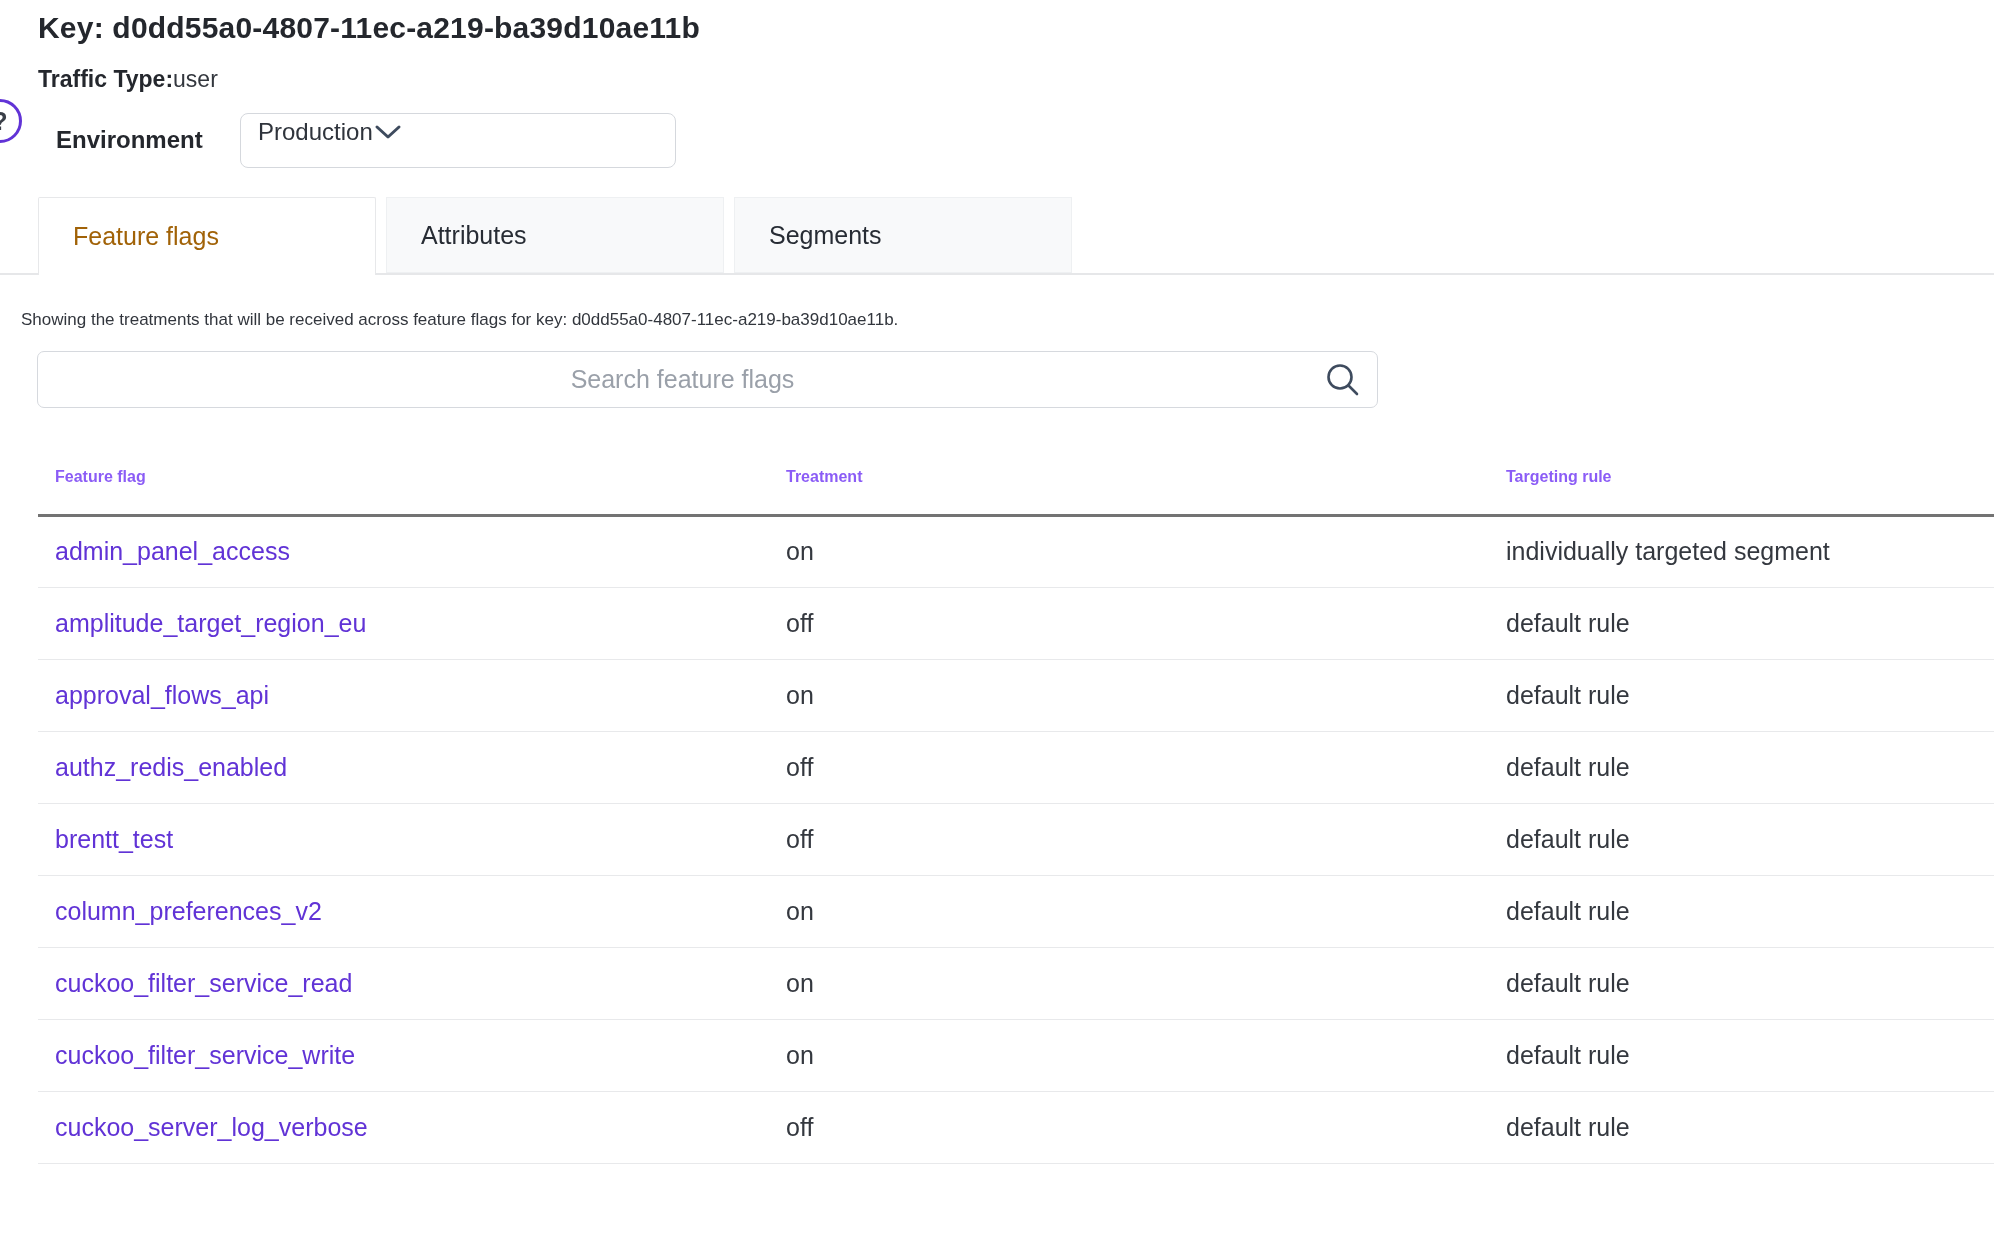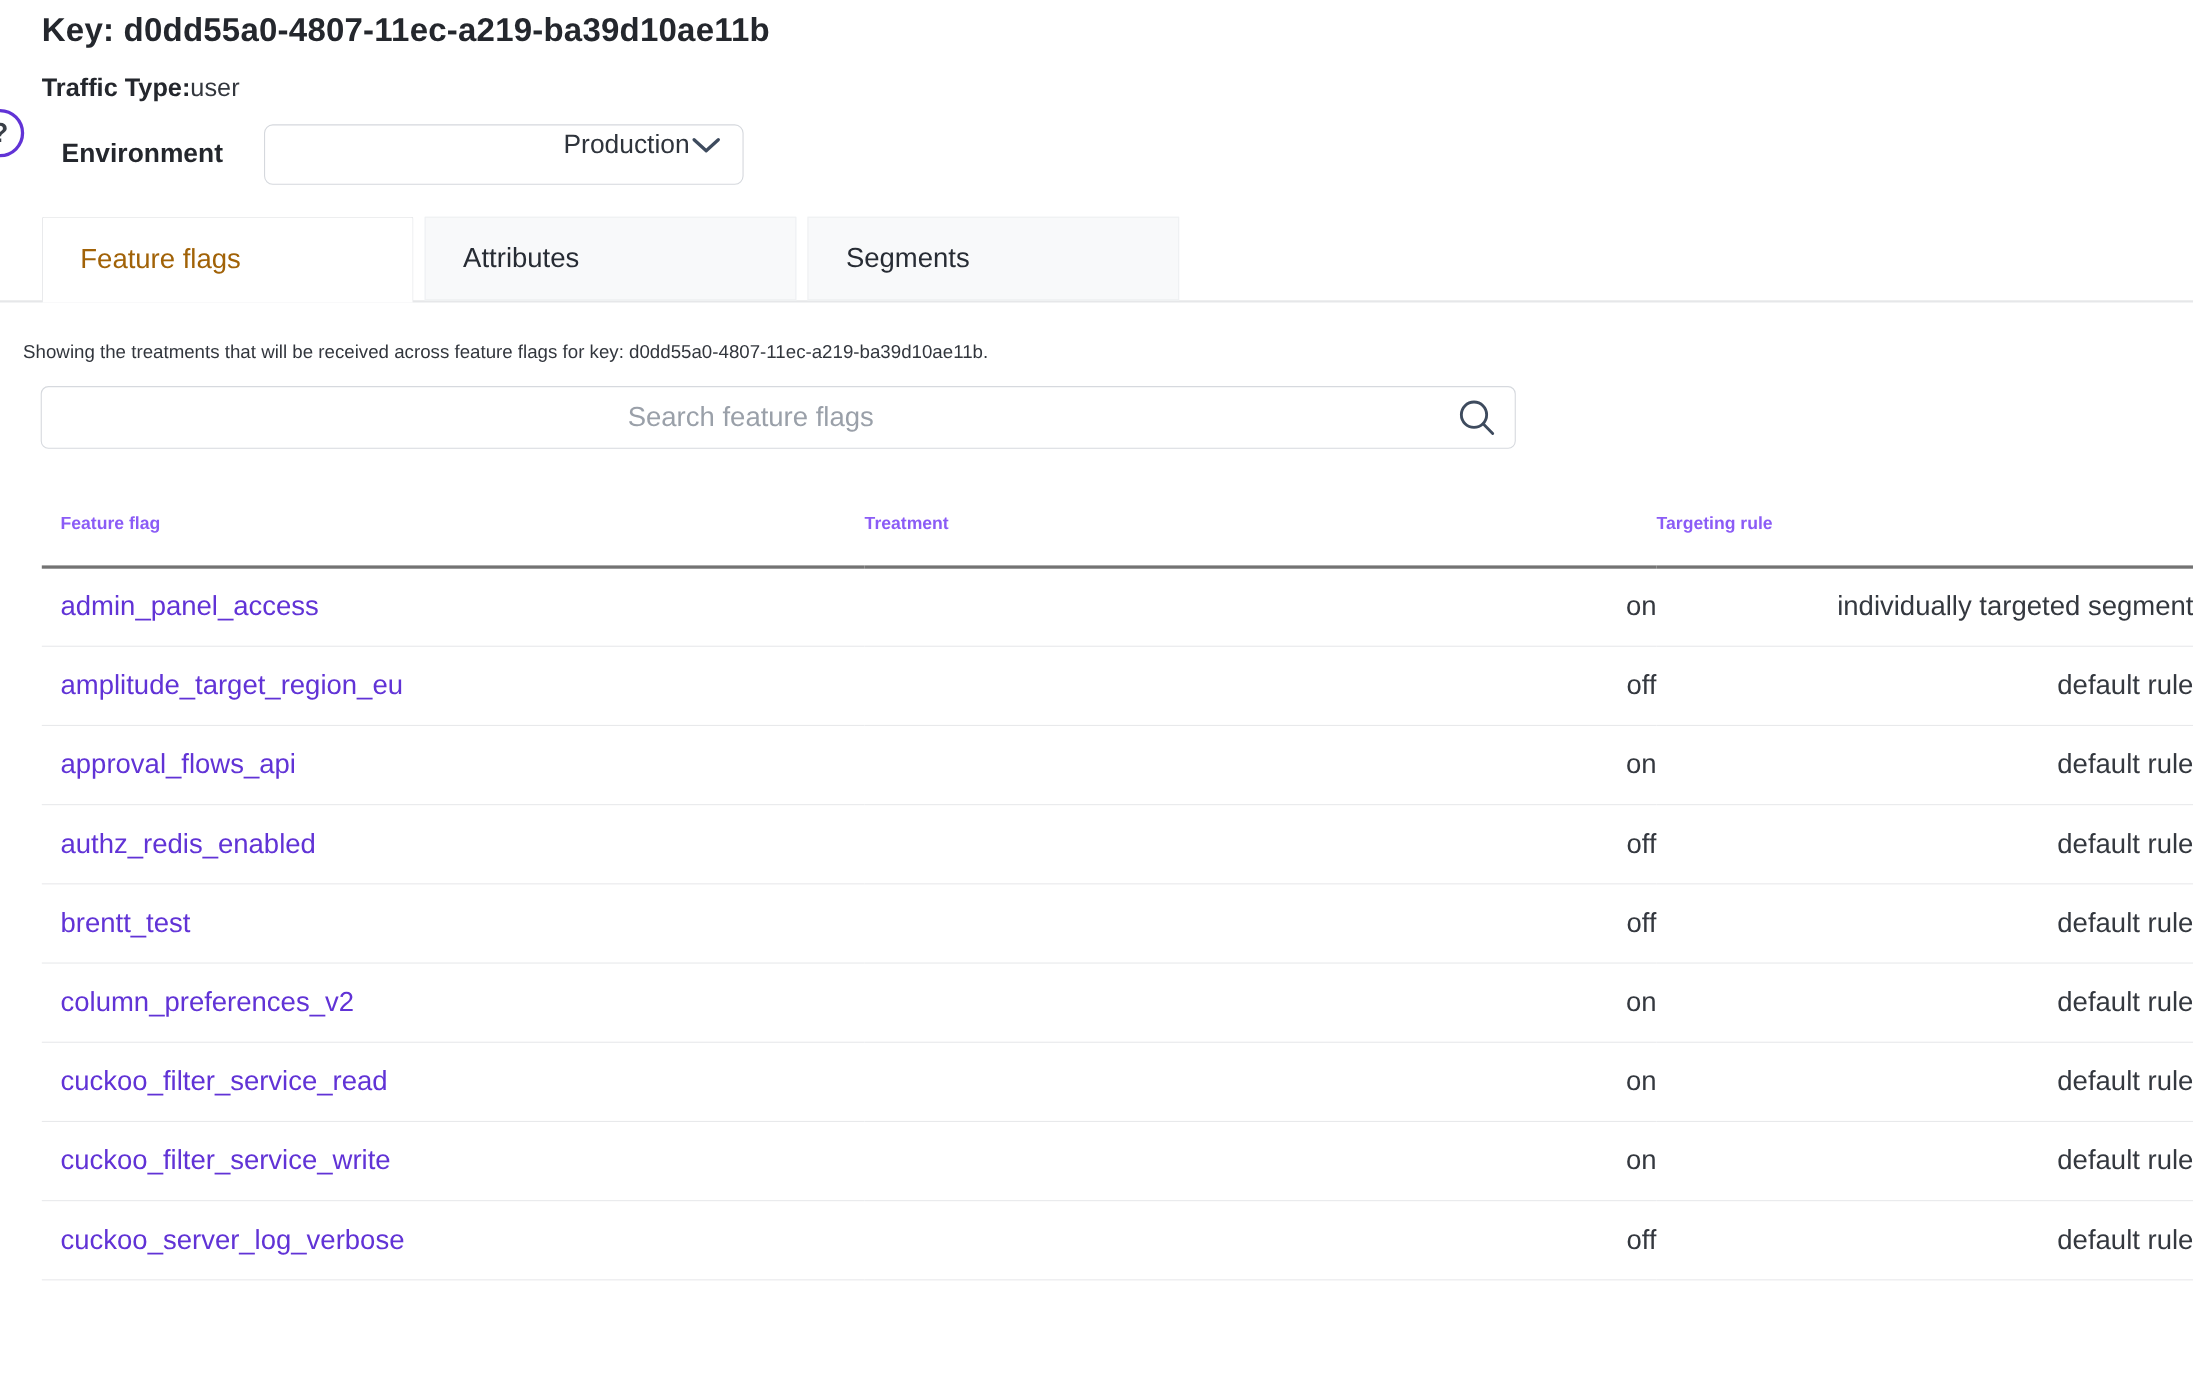--- a/index.html
+++ b/index.html
@@ -38,21 +38,21 @@
   .traffic-value { color:#33373e; }
 
   .env-row {
     position:absolute; left:56px; top:121px; height:38px;
     display:flex; align-items:center;
   }
   .env-label { width:184px; font-size:24px; font-weight:700; color:#24272d; }
   .env-select {
     width:436px; height:55px;
     border:1px solid #d5d8dd; border-radius:8px; background:#fff;
-    display:flex; align-items:center; justify-content:flex-end;
+    display:flex; align-items:center; justify-content:flex-start;
     padding:0 18px 16px 17px;
     font-size:24px; color:#2f343c; cursor:pointer;
   }
 
   .tabbar {
     position:absolute; left:0; top:197px;
     width:1994px; height:78px;
     border-bottom:2px solid #e6e7e9;
     display:flex; padding-left:38px; gap:10px;
   }
@@ -106,21 +106,21 @@
     border-bottom:3px solid #737373;
   }
   td {
     height:72px; vertical-align:middle;
     font-size:25px;
     border-bottom:1px solid #e8e9eb;
     white-space:nowrap; overflow:hidden;
   }
   th:first-child, td:first-child { padding-left:17px; }
   .flag-link { color:#6133d6; cursor:pointer; text-decoration:none; }
-  .cell-plain { color:#34383f;text-align:right; }
+  .cell-plain { color:#34383f; }
 
   svg { display:block; }
 </style>
 </head>
 <body>
 
 <div class="help-beacon">
   <span>?</span>
 </div>
 

